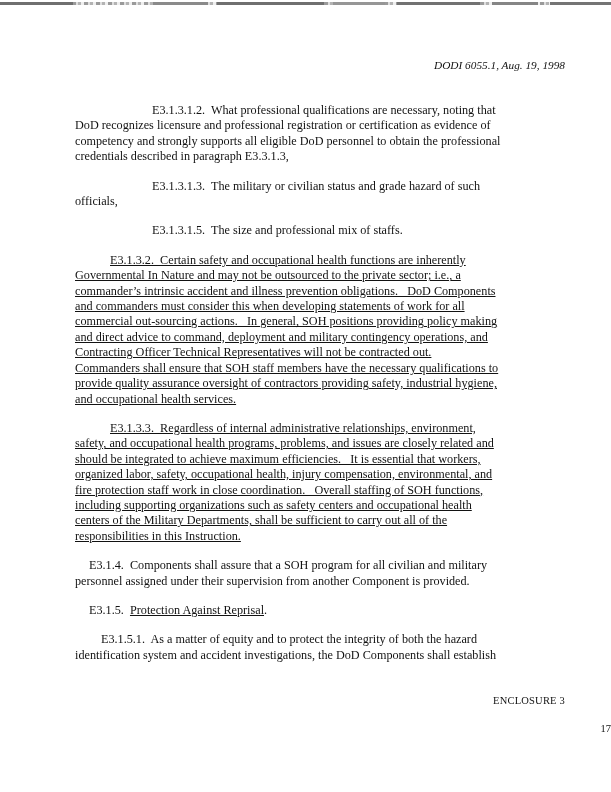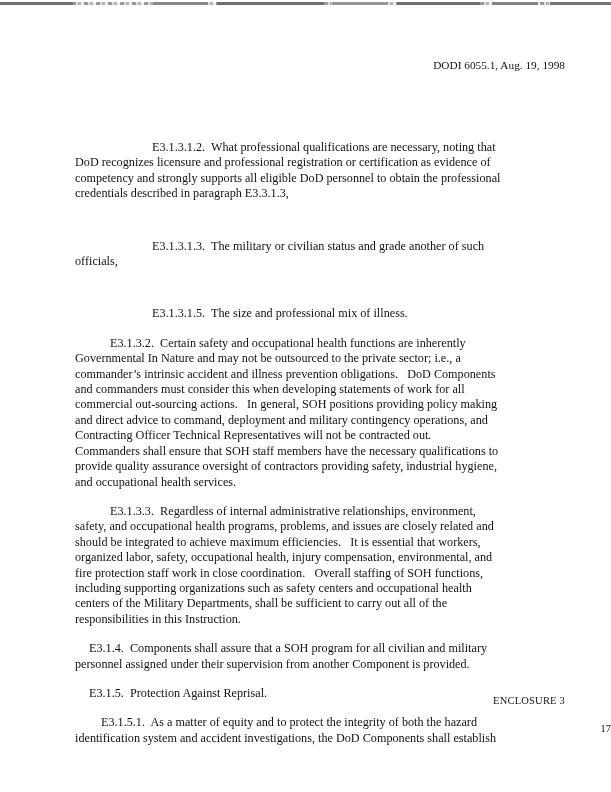--- a/index.html
+++ b/index.html
@@ -33,43 +33,44 @@
         #717171 65% 78.5%, transparent 78.5% 80.5%,
         #858585 80.5% 88%, transparent 88% 90%,
         #747474 90% 100%),
       repeating-linear-gradient(90deg,
         #9a9a9a 0 4px, #dedede 4px 6px, #b3b3b3 6px 9px, #efefef 9px 12px);
   }
   .doc-ref {
     position: absolute;
     top: 58px;
     right: 46px;
+    font-style: italic;
     font-size: 11.3px;
     line-height: 14px;
     white-space: nowrap;
   }
   .content {
     position: absolute;
     top: 103px;
     left: 75px;
     width: 510px;
   }
   .para {
     margin: 0 0 14px 0;
     font-size: 12.2px;
     line-height: 15.4px;
     white-space: pre-wrap;
     text-align: left;
   }
   .para:last-child { margin-bottom: 0; }
-  .ind-a { text-indent: 77px; margin-top: 37px; }  
-  .ind-b { text-indent: 35px; }  
+  .ind-a { text-indent: 77px; }  
+  .ind-b { text-indent: 35px; text-decoration: underline; }  
   .ind-c { text-indent: 26px; }  
   .ind-d { text-indent: 14px; }  
-  .underline { }
+  .underline { text-decoration: underline; }
   .footer-page-num {
     position: absolute;
     top: 722px;
     left: 0;
     width: 100%;
     text-align: right;
     font-size: 10.5px;
     line-height: 13px;
   }
   .footer-enclosure {
@@ -90,25 +91,25 @@
 
   <div class="doc-ref">DODI 6055.1, Aug. 19, 1998</div>
 
   <div class="content">
 
     <p class="para ind-a">E3.1.3.1.2.  What professional qualifications are necessary, noting that
 DoD recognizes licensure and professional registration or certification as evidence of
 competency and strongly supports all eligible DoD personnel to obtain the professional
 credentials described in paragraph E3.3.1.3,</p>
 
-    <p class="para ind-a">E3.1.3.1.3.  The military or civilian status and grade another of such
+    <p class="para ind-a">E3.1.3.1.3.  The military or civilian status and grade hazard of such
 officials,</p>
 
 
-    <p class="para ind-a">E3.1.3.1.5.  The size and professional mix of illness.</p>
+    <p class="para ind-a">E3.1.3.1.5.  The size and professional mix of staffs.</p>
 
     <p class="para ind-b">E3.1.3.2.  Certain safety and occupational health functions are inherently
 Governmental In Nature and may not be outsourced to the private sector; i.e., a
 commander’s intrinsic accident and illness prevention obligations.   DoD Components
 and commanders must consider this when developing statements of work for all
 commercial out-sourcing actions.   In general, SOH positions providing policy making
 and direct advice to command, deployment and military contingency operations, and
 Contracting Officer Technical Representatives will not be contracted out.
 Commanders shall ensure that SOH staff members have the necessary qualifications to
 provide quality assurance oversight of contractors providing safety, industrial hygiene,

